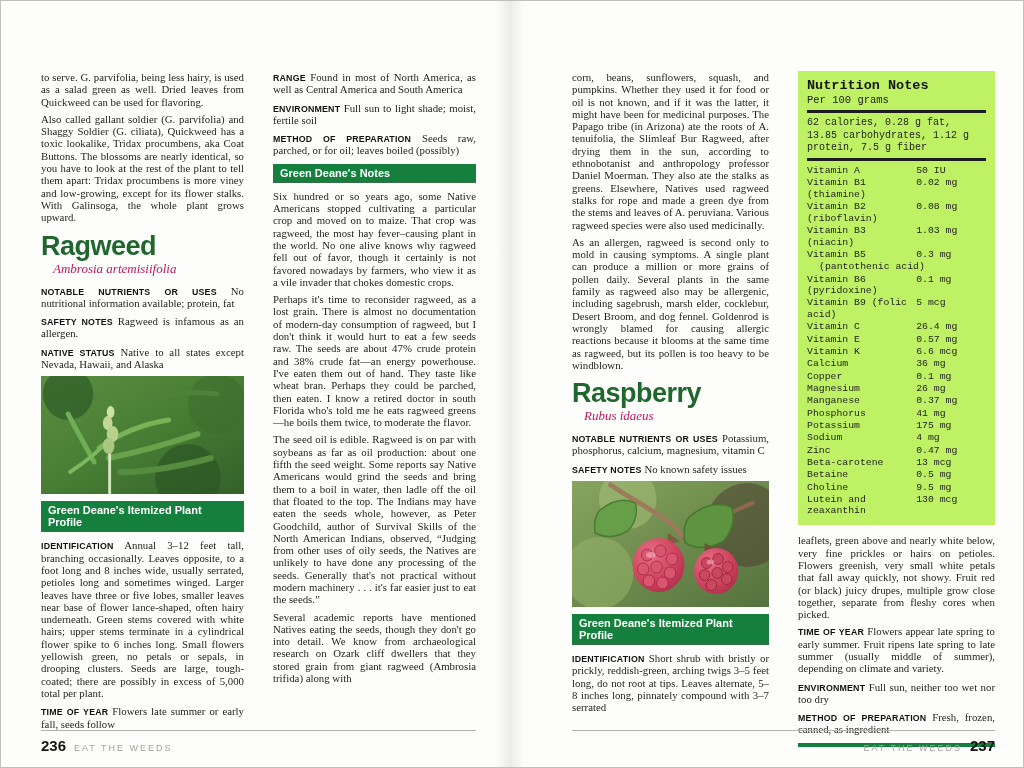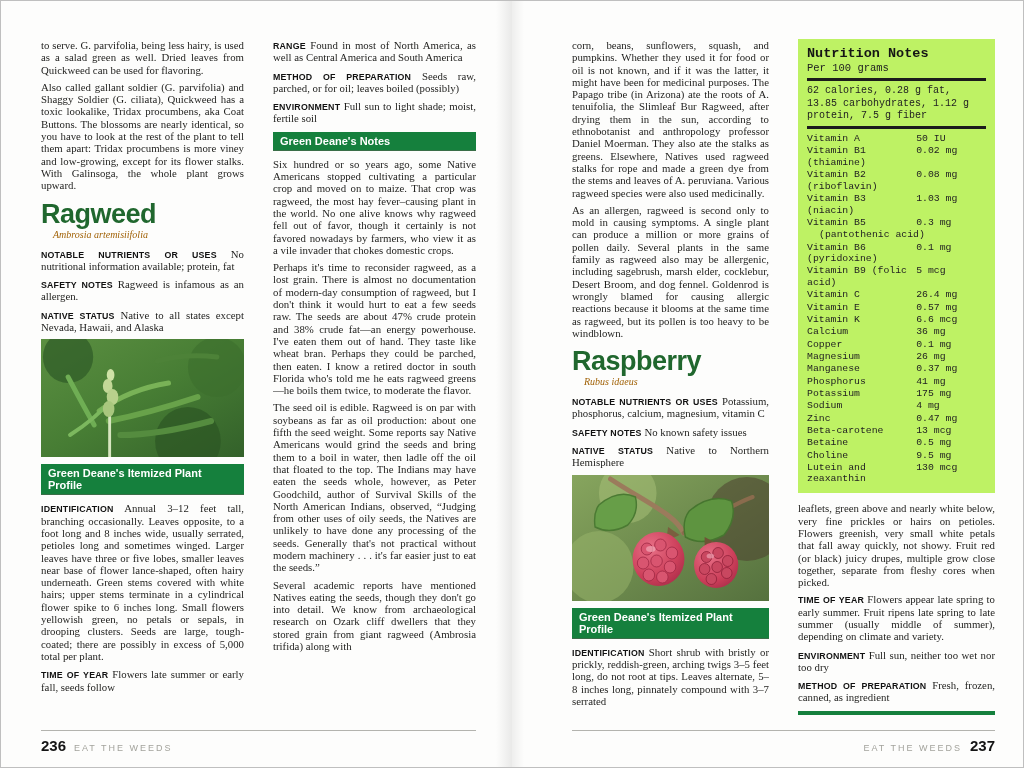--- a/index.html
+++ b/index.html
@@ -8,30 +8,30 @@
     border:1px solid #bfbfbf;display:flex;position:relative;overflow:hidden;
     font-family:"Liberation Serif", serif;color:#1e1e1c;
   }
   .page{position:relative;width:512px;height:766px;box-sizing:border-box;}
   .page-left{padding:38px 36px 0 40px;}
   .page-right{padding:38px 28px 0 60px;}
   .page-left::after{content:"";position:absolute;right:0;top:0;bottom:0;width:16px;
     background:linear-gradient(to right, rgba(0,0,0,0), rgba(0,0,0,0.08));}
   .page-right::before{content:"";position:absolute;left:0;top:0;bottom:0;width:12px;
     background:linear-gradient(to left, rgba(0,0,0,0), rgba(0,0,0,0.06));}
-  .cols{display:flex;gap:29px;height:676px;overflow:hidden;}
+  .cols{display:flex;gap:29px;height:676px;overflow:hidden;margin-top:32px;}
   .col{flex:1 1 0;overflow:hidden;}
   p{margin:0 0 5px 0;}
   .body{font-size:10.8px;line-height:1.14;text-align:justify;}
   .fld{font-size:10.8px;line-height:1.14;text-align:justify;margin:0 0 6px 0;}
   .lbl{font-family:"Liberation Sans", sans-serif;font-weight:700;font-size:8.8px;
        letter-spacing:0.2px;color:#111;}
   .species-heading{font-family:"Liberation Sans", sans-serif;font-weight:700;
        font-size:27px;letter-spacing:-0.5px;color:#20672e;margin:9px 0 1px 0;line-height:1;}
-  .latin{font-style:italic;font-size:10px;color:#a16207;margin:1px 0 8px 12px;}
+  .latin{font-style:italic;font-size:13px;color:#be185d;margin:1px 0 8px 12px;}
   .banner{background:#15803d;color:#ffffff;font-family:"Liberation Sans", sans-serif;
        font-weight:700;font-size:11px;padding:3px 6px 3px 7px;margin:7px 0 7px 0;
        border-bottom:1px solid #3a6e48;}
   .photo{width:100%;margin:2px 0 4px 0;display:block;}
   .photo svg{display:block;width:100%;}
   
   .nutrition{background:#bef264;padding:7px 9px 8px 9px;margin:0 0 9px 0;
        font-family:Liberation Mono, monospace;}
   .n-title{font-weight:700;font-size:13.5px;color:#151515;}
   .n-sub{font-size:10.5px;color:#222;margin:1px 0 4px 0;}
@@ -98,22 +98,22 @@
         </div>
 
         <div class="banner">Green Deane's Itemized Plant Profile</div>
 
         <p class="fld"><span class="lbl">IDENTIFICATION</span> <span>Annual 3–12 feet tall, branching occasionally. Leaves opposite, to a foot long and 8 inches wide, usually serrated, petioles long and sometimes winged. Larger leaves have three or five lobes, smaller leaves near base of flower lance-shaped, often hairy underneath. Green stems covered with white hairs; upper stems terminate in a cylindrical flower spike to 6 inches long. Small flowers yellowish green, no petals or sepals, in drooping clusters. Seeds are large, tough-coated; there are possibly in excess of 5,000 total per plant.</span></p>
         <p class="fld"><span class="lbl">TIME OF YEAR</span> <span>Flowers late summer or early fall, seeds follow</span></p>
       </div>
 
       <div class="col">
         <p class="fld"><span class="lbl">RANGE</span> <span>Found in most of North America, as well as Central America and South America</span></p>
+        <p class="fld"><span class="lbl">ENVIRONMENT</span> <span>Full sun to light shade; moist, fertile soil</span></p>
         <p class="fld"><span class="lbl">METHOD OF PREPARATION</span> <span>Seeds raw, parched, or for oil; leaves boiled (possibly)</span></p>
-        <p class="fld"><span class="lbl">ENVIRONMENT</span> <span>Full sun to light shade; moist, fertile soil</span></p>
 
         <div class="banner">Green Deane's Notes</div>
 
         <p class="body">Six hundred or so years ago, some Native Americans stopped cultivating a particular crop and moved on to maize. That crop was ragweed, the most hay fever–causing plant in the world. No one alive knows why ragweed fell out of favor, though it certainly is not favored nowadays by farmers, who view it as a vile invader that chokes domestic crops.</p>
         <p class="body">Perhaps it's time to reconsider ragweed, as a lost grain. There is almost no documentation of modern-day consumption of ragweed, but I don't think it would hurt to eat a few seeds raw. The seeds are about 47% crude protein and 38% crude fat—an energy powerhouse. I've eaten them out of hand. They taste like wheat bran. Perhaps they could be parched, then eaten. I know a retired doctor in south Florida who's told me he eats ragweed greens—he boils them twice, to moderate the flavor.</p>
         <p class="body">The seed oil is edible. Ragweed is on par with soybeans as far as oil production: about one fifth the seed weight. Some reports say Native Americans would grind the seeds and bring them to a boil in water, then ladle off the oil that floated to the top. The Indians may have eaten the seeds whole, however, as Peter Goodchild, author of Survival Skills of the North American Indians, observed, “Judging from other uses of oily seeds, the Natives are unlikely to have done any processing of the seeds. Generally that's not practical without modern machinery . . . it's far easier just to eat the seeds.”</p>
         <p class="body">Several academic reports have mentioned Natives eating the seeds, though they don't go into detail. We know from archaeological research on Ozark cliff dwellers that they stored grain from giant ragweed (Ambrosia trifida) along with</p>
       </div>
     </div>
 
@@ -128,21 +128,20 @@
 
       <div class="col">
         <p class="body">corn, beans, sunflowers, squash, and pumpkins. Whether they used it for food or oil is not known, and if it was the latter, it might have been for medicinal purposes. The Papago tribe (in Arizona) ate the roots of A. tenuifolia, the Slimleaf Bur Ragweed, after drying them in the sun, according to ethnobotanist and anthropology professor Daniel Moerman. They also ate the stalks as greens. Elsewhere, Natives used ragweed stalks for rope and made a green dye from the stems and leaves of A. peruviana. Various ragweed species were also used medicinally.</p>
         <p class="body">As an allergen, ragweed is second only to mold in causing symptoms. A single plant can produce a million or more grains of pollen daily. Several plants in the same family as ragweed also may be allergenic, including sagebrush, marsh elder, cocklebur, Desert Broom, and dog fennel. Goldenrod is wrongly blamed for causing allergic reactions because it blooms at the same time as ragweed, but its pollen is too heavy to be windblown.</p>
 
         <h1 class="species-heading">Raspberry</h1>
         <div class="latin">Rubus idaeus</div>
 
         <p class="fld"><span class="lbl">NOTABLE NUTRIENTS OR USES</span> <span>Potassium, phosphorus, calcium, magnesium, vitamin C</span></p>
         <p class="fld"><span class="lbl">SAFETY NOTES</span> <span>No known safety issues</span></p>
-        <p class="fld"><span class="lbl">NATIVE STATUS</span> <span>Native to Northern Hemisphere</span></p>
 
         <div class="photo">
           <svg viewBox="0 0 205 126" width="205" height="126" preserveAspectRatio="none" aria-hidden="true">
             <defs>
               <linearGradient id="rbbg" x1="0" y1="0" x2="1" y2="1">
                 <stop offset="0" stop-color="#87a55e"></stop>
                   <stop offset="1" stop-color="#55713e"></stop>
               </linearGradient>
               <radialGradient id="berry1" cx="0.35" cy="0.3" r="0.9">
                 <stop offset="0" stop-color="#e86f86"></stop>

